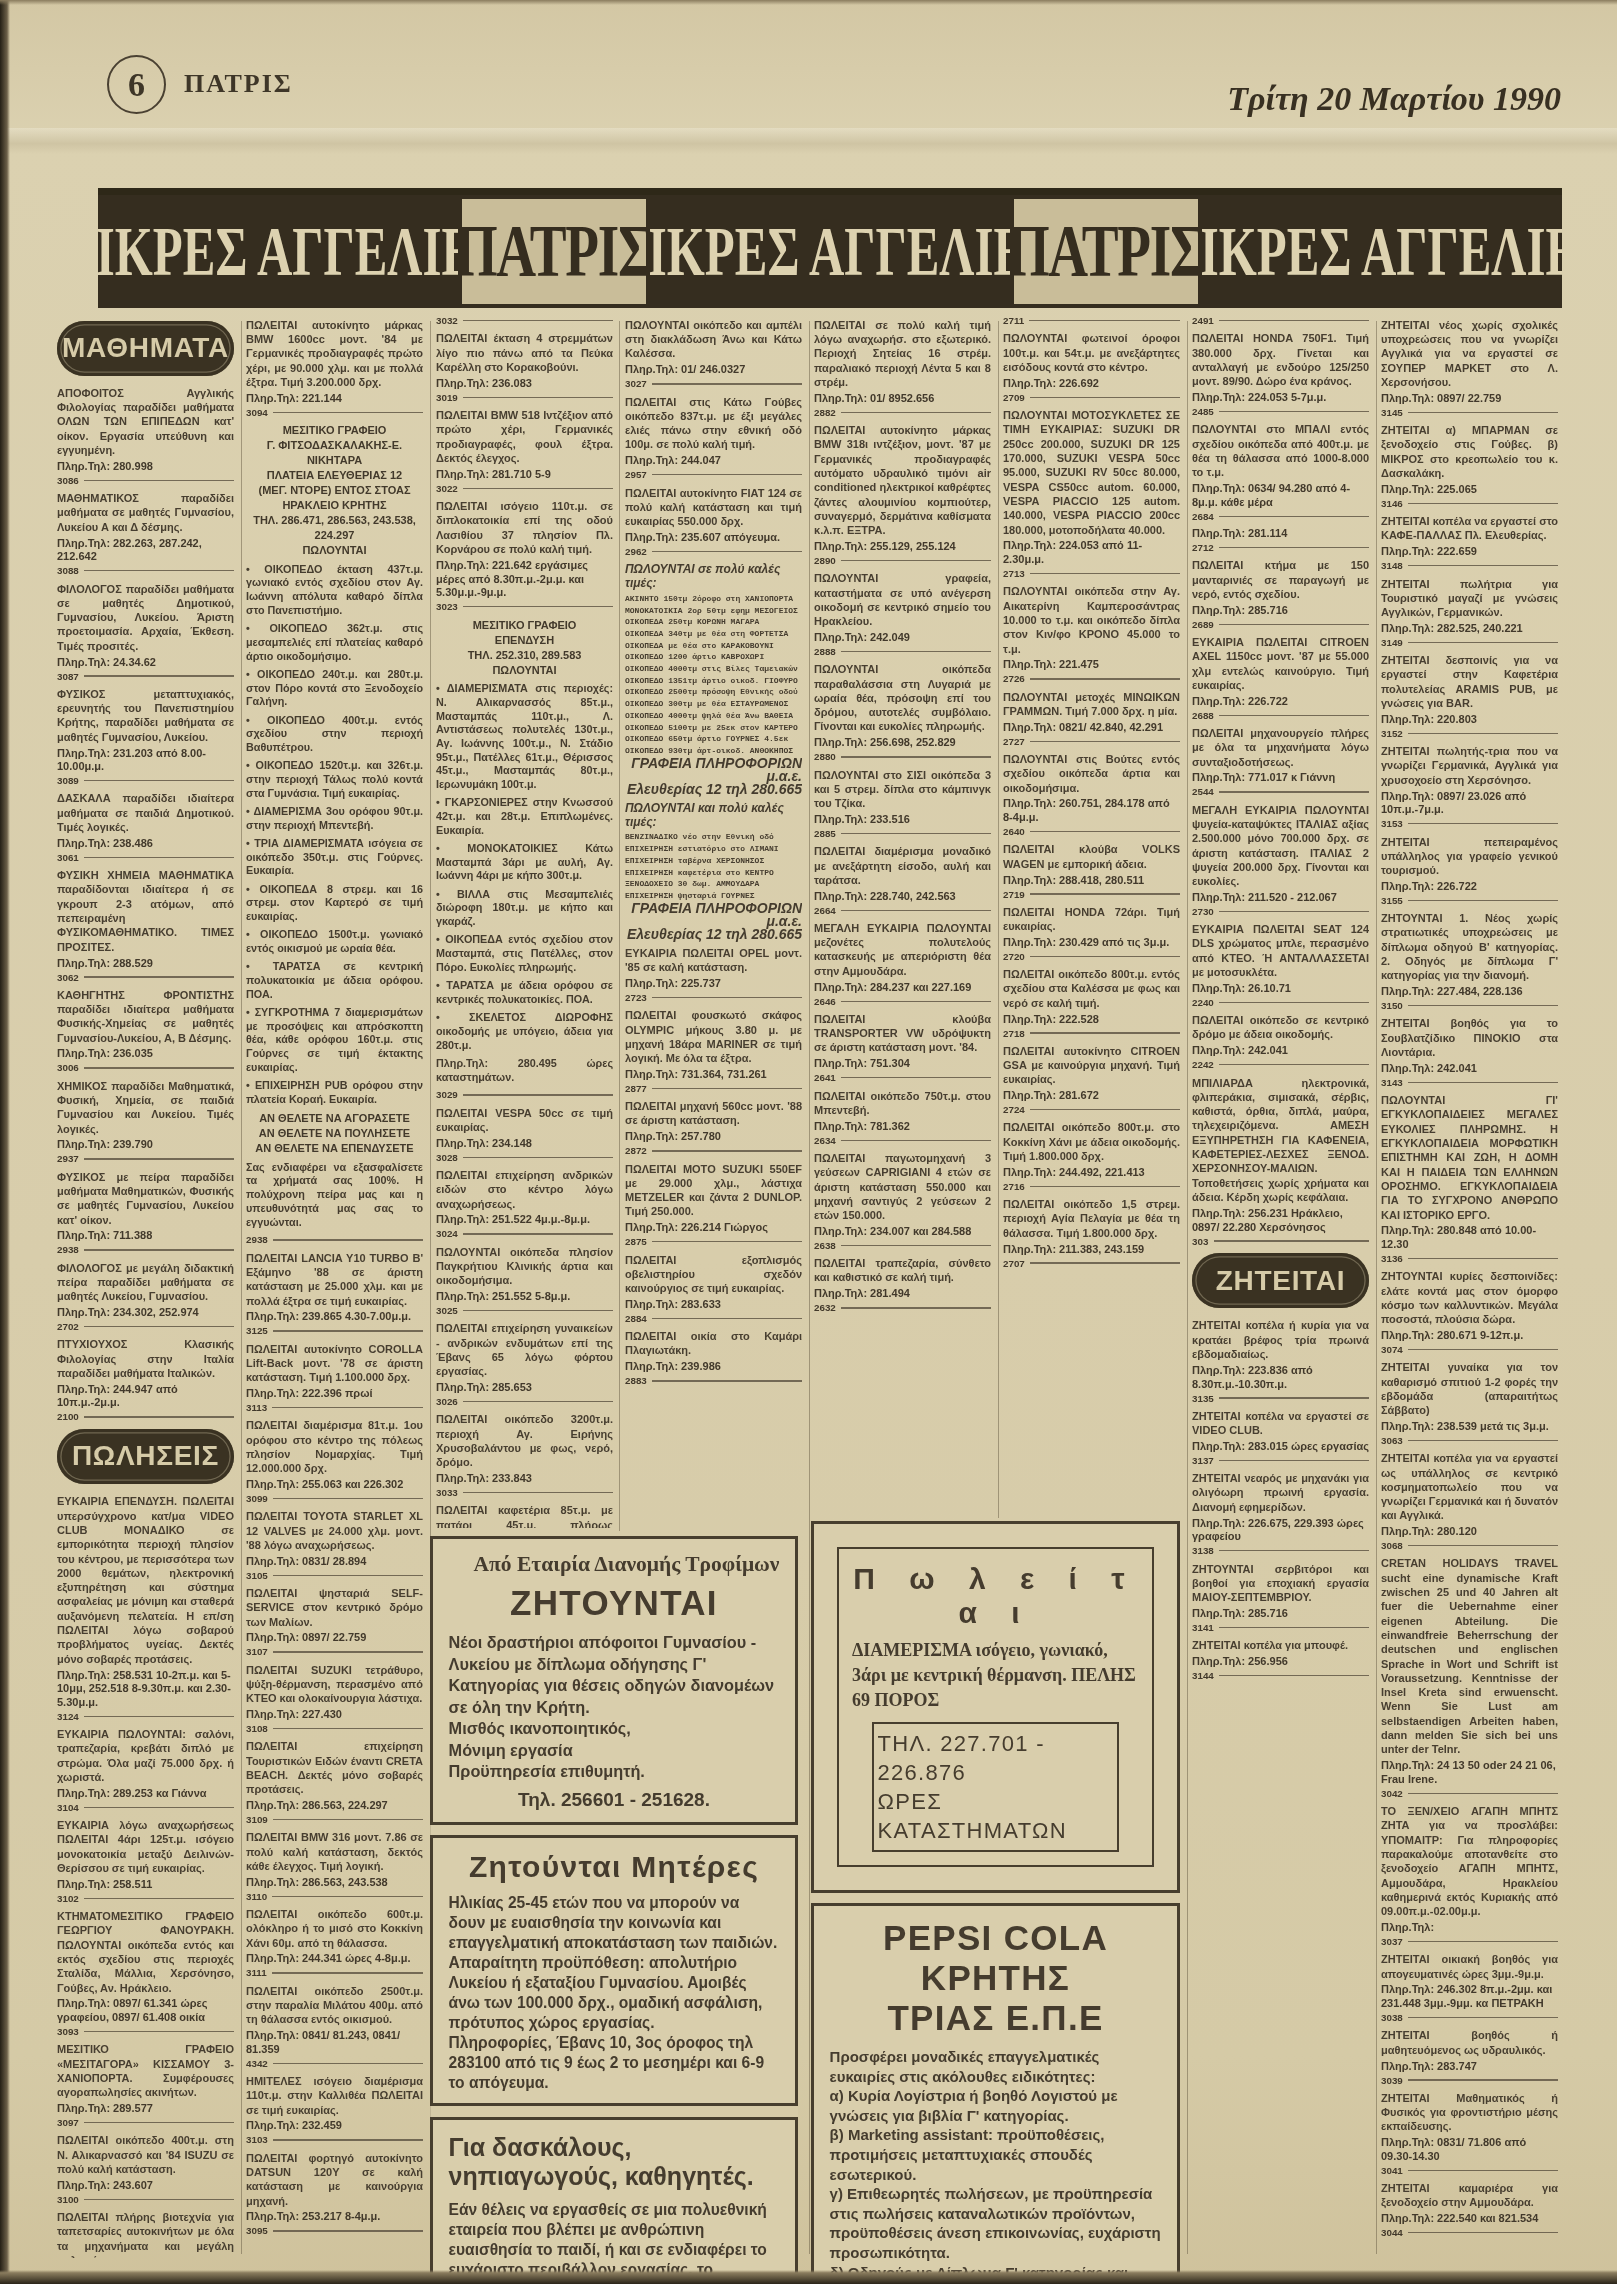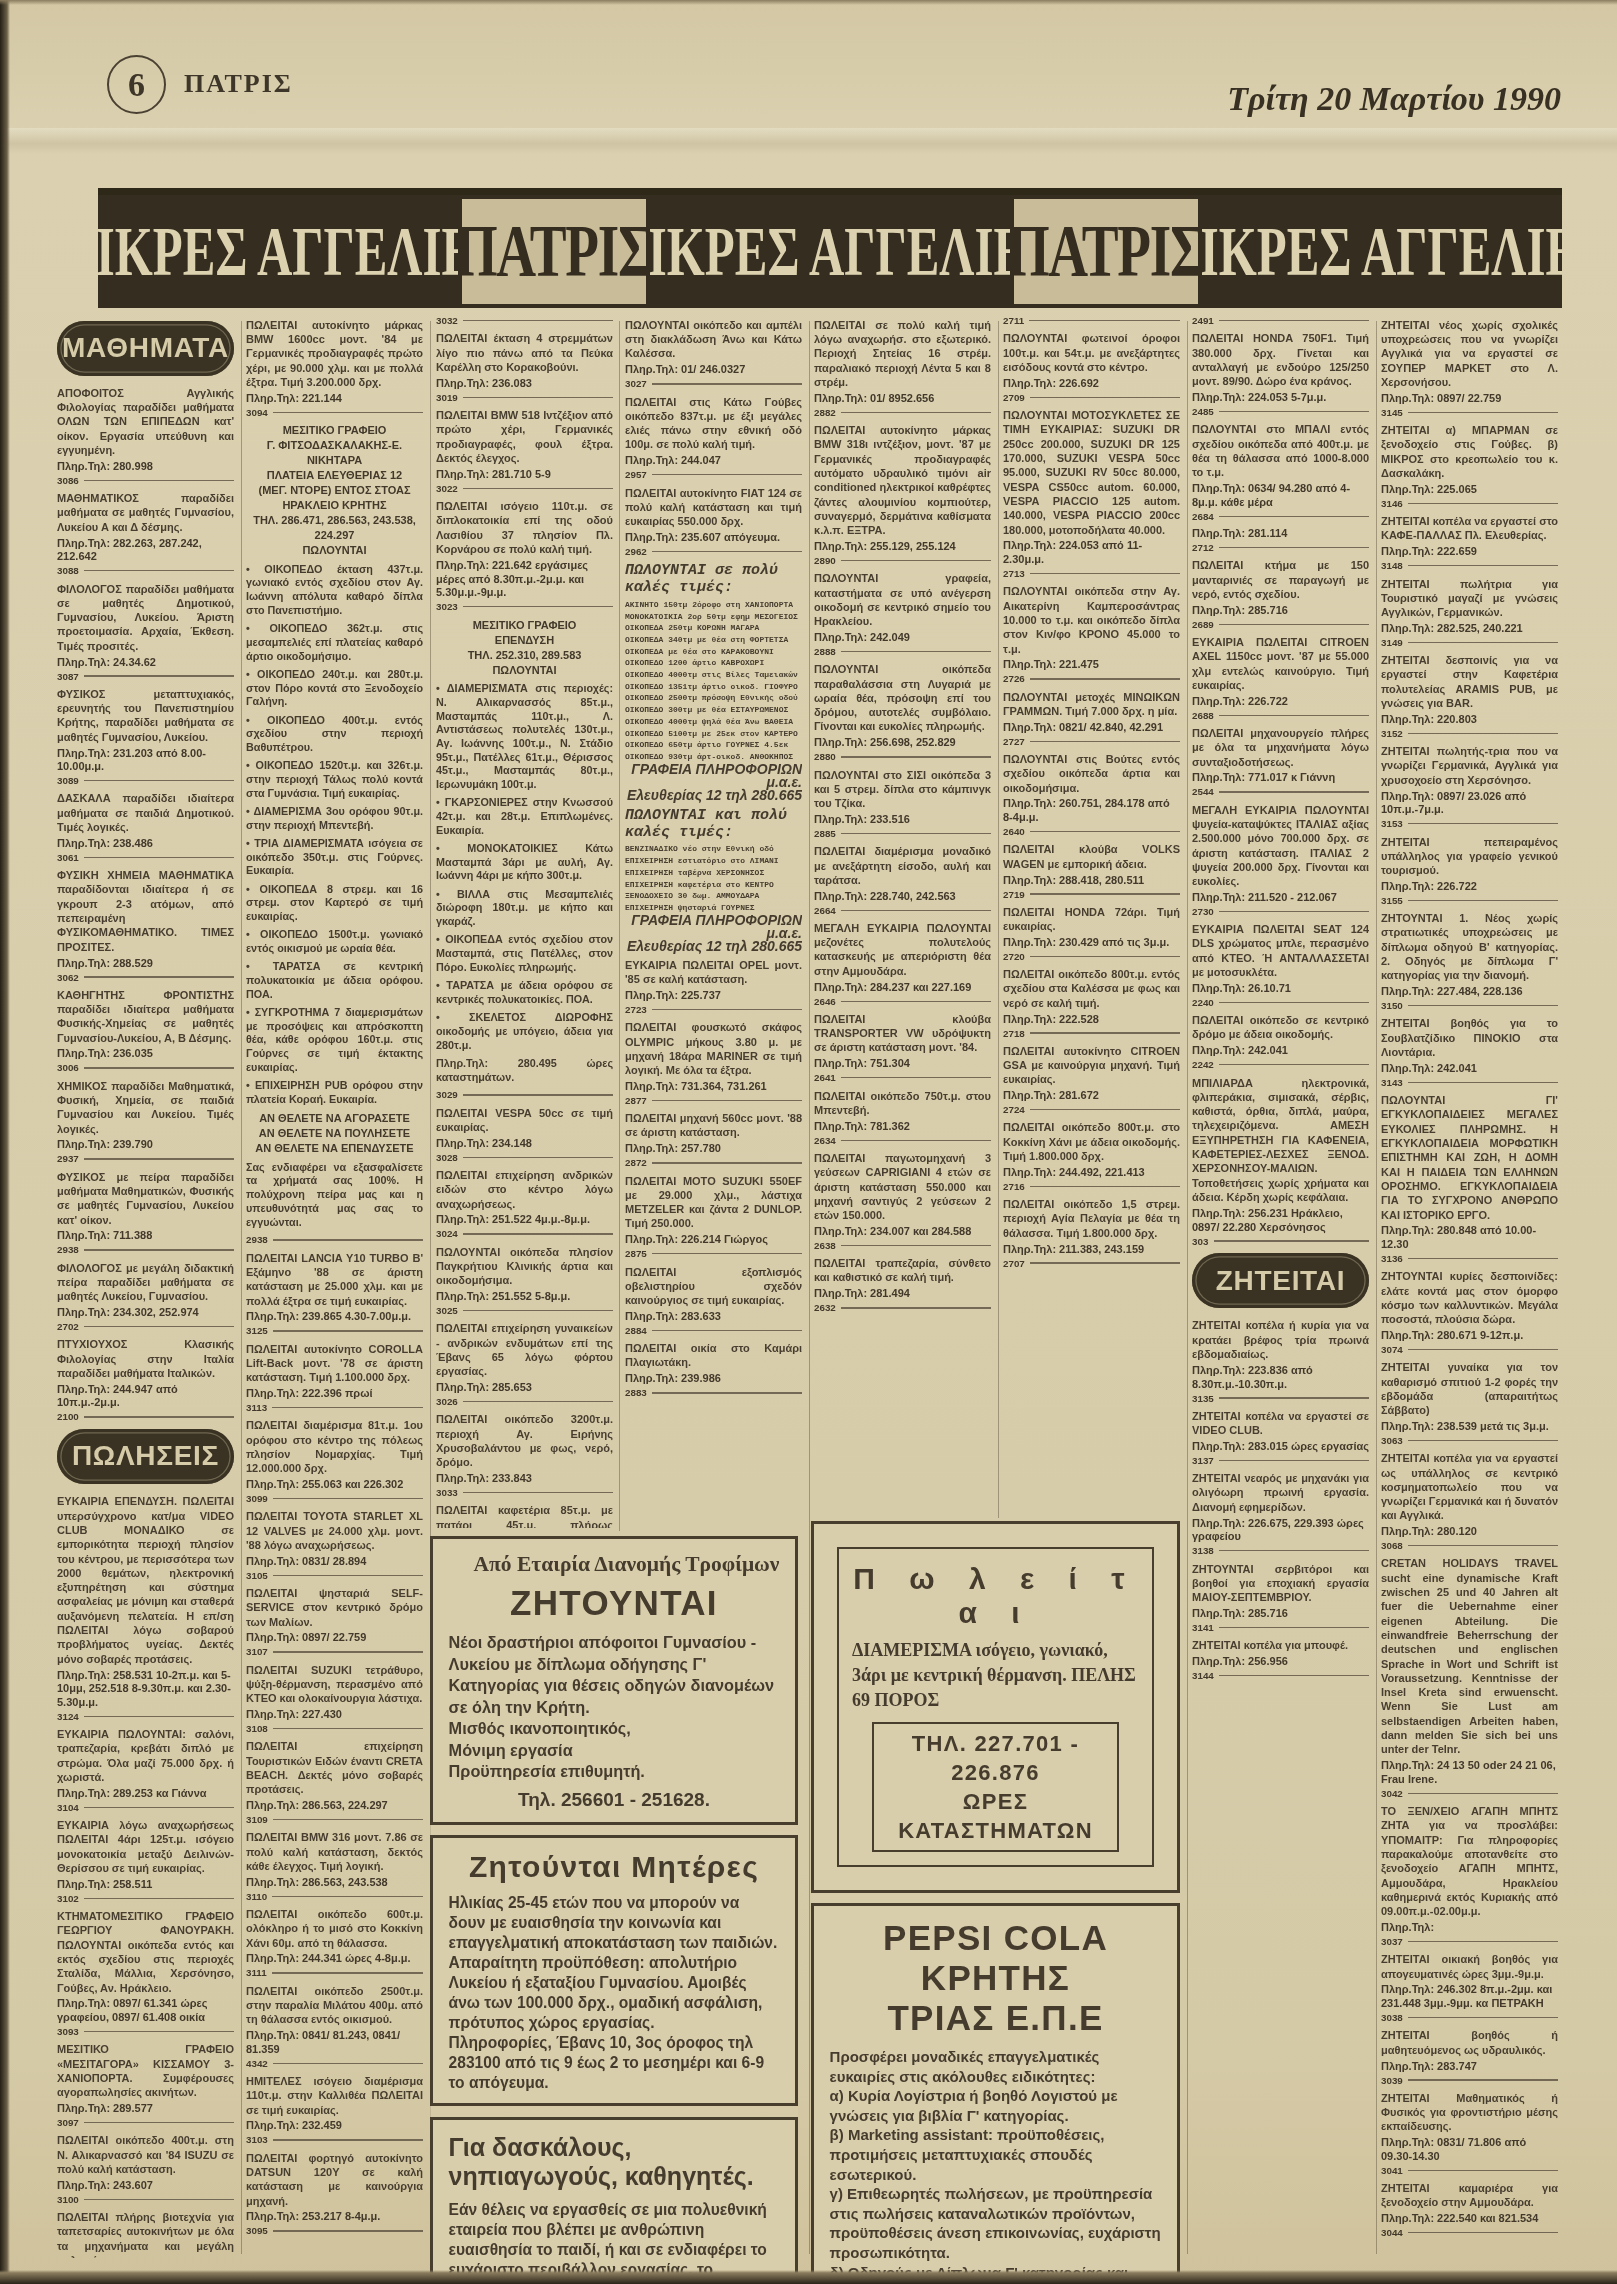--- a/index.html
+++ b/index.html
@@ -55,41 +55,41 @@
   .adtext b{font-weight:800;}
   .adtel{margin:1.3px 0 1.3px 0;font-size:11px;line-height:13.7px;font-weight:800;color:#42392b;}
   .refline{display:flex;align-items:center;gap:5.2px;margin:1.3px 0 5.2px 0;}
   .refline .n{font-size:9.8px;font-weight:800;color:#42392b;}
   .refline .rule{flex:1;height:1.3px;background:#5a5040;opacity:.8;}
   .agency{margin:5.2px 0;}
   .agency .ln{text-align:center;font-weight:800;font-size:11px;line-height:15px;color:#42392b;}
   .agency .bl{margin:4.6px 0;font-size:10.8px;line-height:13.7px;font-weight:600;text-align:justify;}
   .agency .bl b{font-weight:800;}
   .mono{margin:5.2px 0;}
-  .mono .ttl{font-weight:800;font-size:15px;margin:2.6px 0;font-style:italic;font-family:Liberation Mono, monospace;}
+  .mono .ttl{font-weight:800;font-size:12px;margin:2.6px 0;font-style:italic;}
   .mono .ml{font-family:"Liberation Mono",monospace;font-size:8px;line-height:11.7px;
         white-space:nowrap;font-weight:700;color:#473e30;}
   .mono .ft{text-align:right;font-family:Liberation Sans, sans-serif;font-style:italic;
         font-weight:bold;font-size:14px;line-height:13px;}
 
   
   .stack{position:absolute;background:rgba(216,205,171,.6);}
   .stack.left{left:430px;top:1536px;width:368px;}
   .stack.right{left:811px;top:1521px;width:369px;}
   .box{border:3.9px solid #473e2e;padding:10.4px 15.6px;margin-bottom:10.4px;background:rgba(217,206,172,.9);}
   .box .kicker{text-align:right;font-family:"Liberation Serif",serif;font-weight:bold;
         font-size:21.5px;margin:2.6px 0 6.5px 0;}
   .box .bigtitle{text-align:center;font-weight:800;font-size:35px;margin:1.3px 0 9px 0;letter-spacing:1.3px;}
   .box .body{font-size:16.3px;line-height:21.5px;font-weight:600;white-space:pre-line;text-align:left;}
   .box .telc{text-align:center;font-weight:800;font-size:19px;margin-top:6.5px;}
   .box.inner-frame{padding:23px;}
   .box.inner-frame .inner{border:2px solid #473e2e;padding:9px 13px;}
   .spacedtitle{text-align:center;font-weight:800;font-size:30px;letter-spacing:13px;margin:3.9px 0 7.8px 0;}
-  .telbox{border:2.6px solid #473e2e;margin:9px 19.6px 3.9px 19.6px;padding:5.2px 3.9px;text-align:center;
-        font-weight:700;font-size:22px;line-height:29px;letter-spacing:1.3px;}
+  .telbox{border:2.6px solid #473e2e;margin:9px 19.6px 3.9px 19.6px;padding:5.2px 3.9px;
+        font-weight:400;font-size:22px;line-height:29px;letter-spacing:1.3px;}
   .sans-title-l{font-weight:800;font-size:25px;margin:2.6px 0 9px 0;}
 </style>
 </head>
 <body>
 
 <div id="page">
   <div class="crease"></div>
 
   <div class="pageno">
     <span>6</span>

